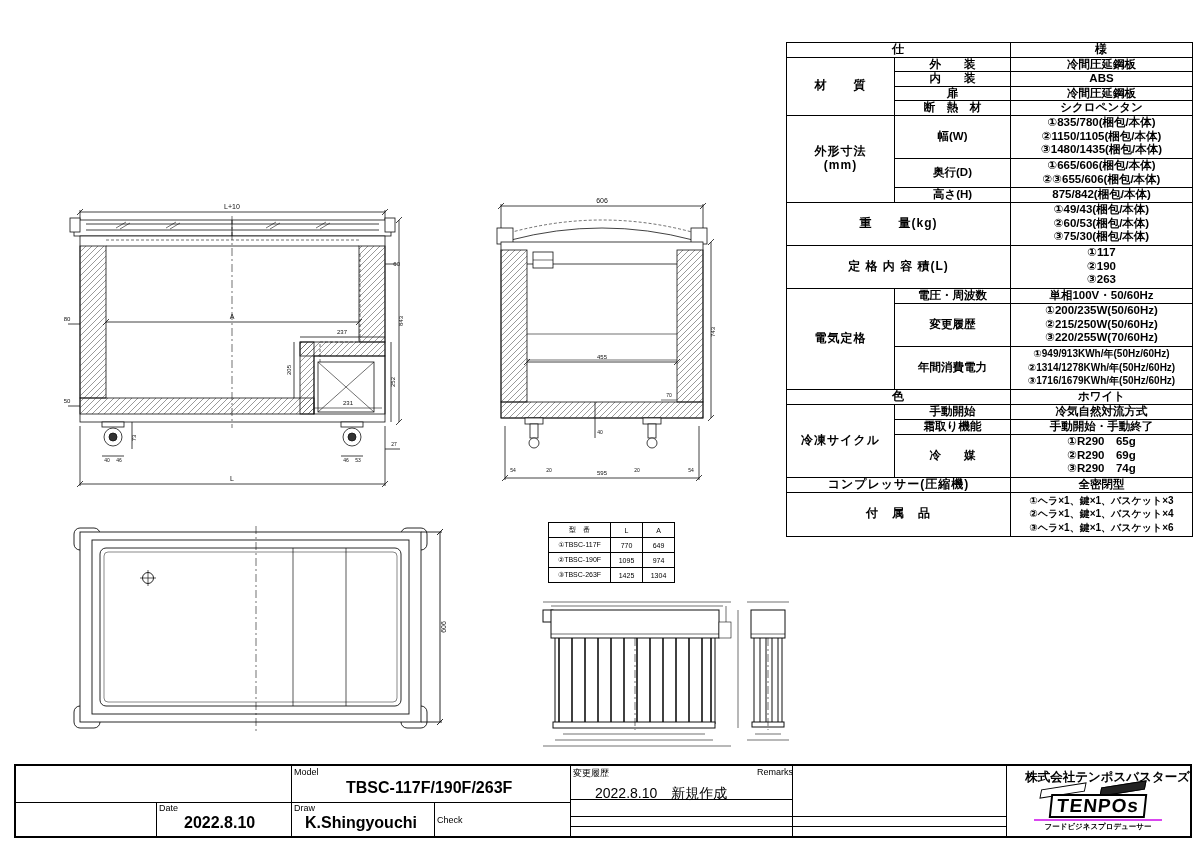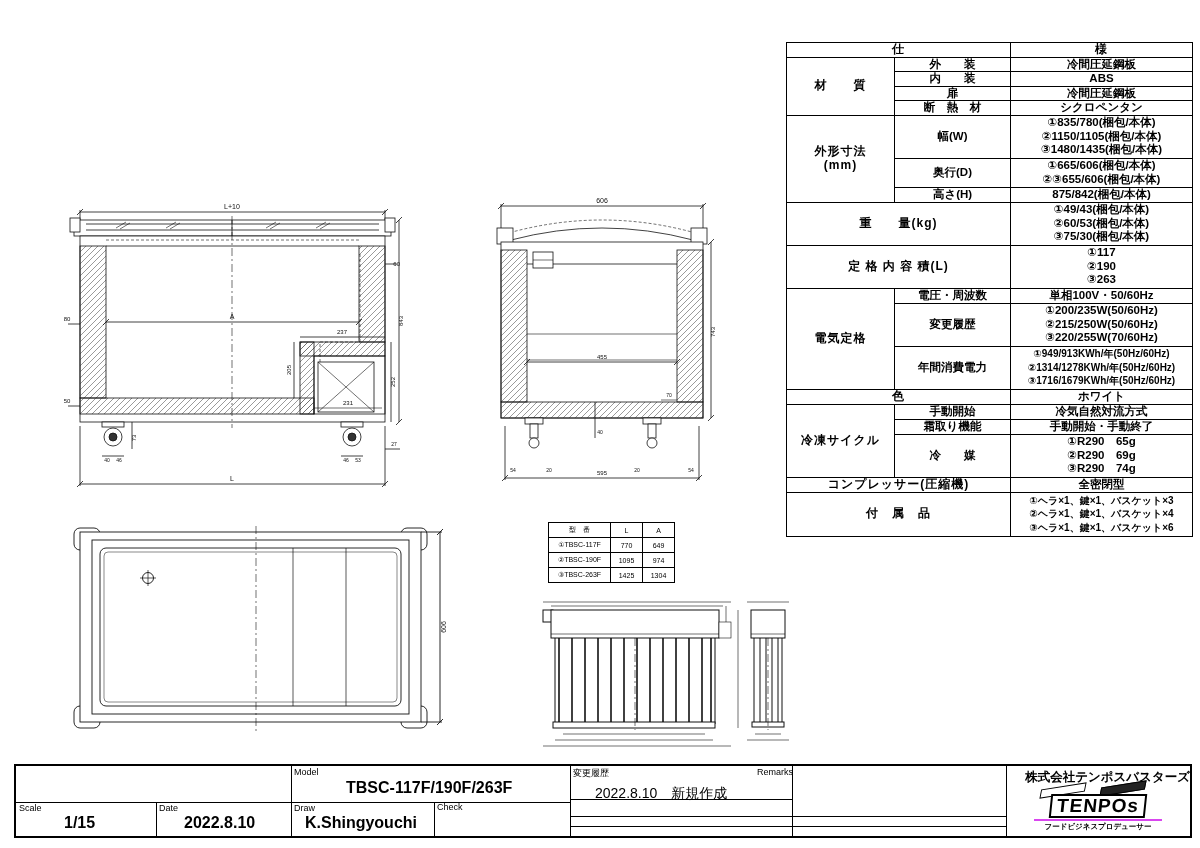--- a/index.html
+++ b/index.html
@@ -503,31 +503,27 @@
   <div class="tb-cell" style="left:990px;top:0;width:184px;height:70px;">
     <div class="companyName">株式会社テンポスバスターズ</div>
     <div class="logoBox">
       <div class="ribbon r1"></div>
       <div class="ribbon r2"></div>
       <div class="logoText">TENPOs</div>
       <div class="tagline">フードビジネスプロデューサー</div>
     </div>
   </div>
 
-  <div class="tb-cell" style="left:0;top:36px;width:140px;height:34px;">
-    <span class="tb-label">Scale</span>
-    <span class="tb-val big" style="left:48px;top:12px;">1/15</span>
-  </div>
 
   <div class="tb-cell" style="left:140px;top:36px;width:135px;height:34px;">
     <span class="tb-label">Date</span>
     <span class="tb-val big" style="left:28px;top:12px;">2022.8.10</span>
   </div>
 
   <div class="tb-cell" style="left:275px;top:36px;width:143px;height:34px;">
     <span class="tb-label">Draw</span>
     <span class="tb-val big" style="left:14px;top:12px;">K.Shingyouchi</span>
   </div>
 
-  <div class="tb-cell" style="left:418px;top:35px;width:136px;height:18px;">
+  <div class="tb-cell" style="left:418px;top:48px;width:136px;height:18px;">
     <span class="tb-label">Check</span>
   </div>
 </div>
 
 </body></html>

